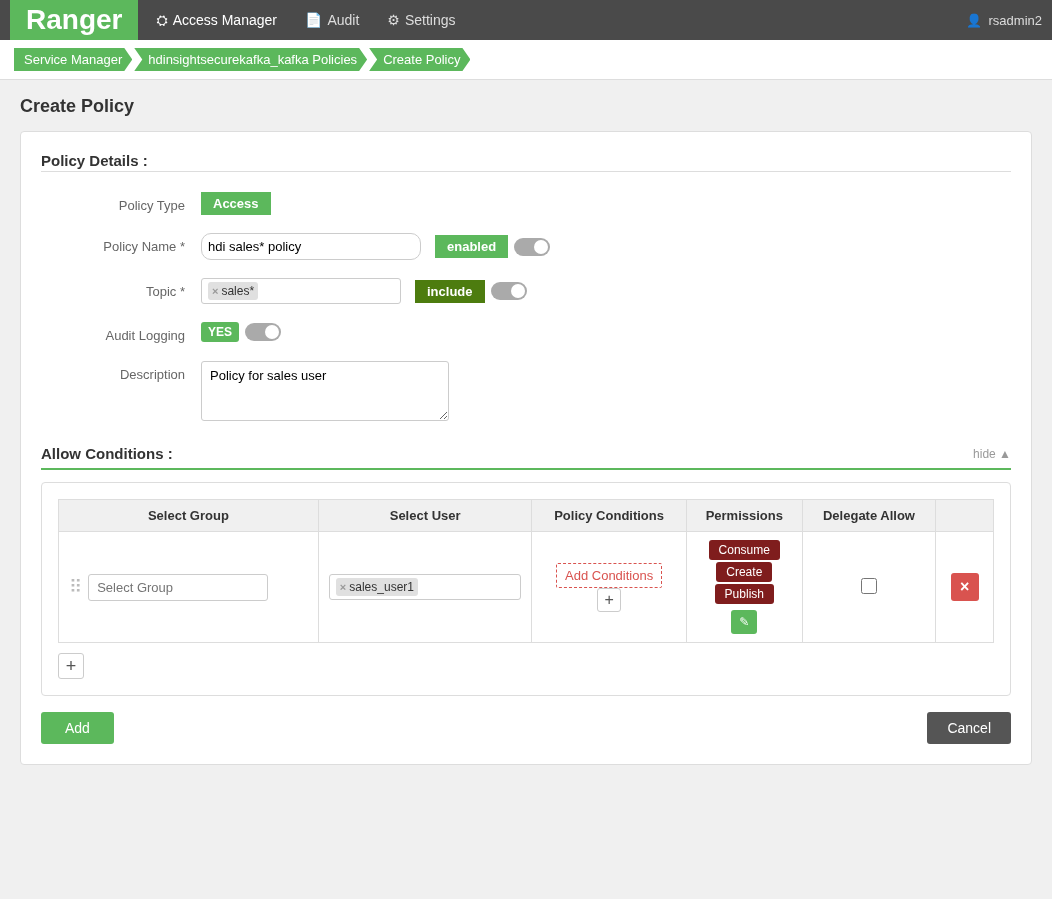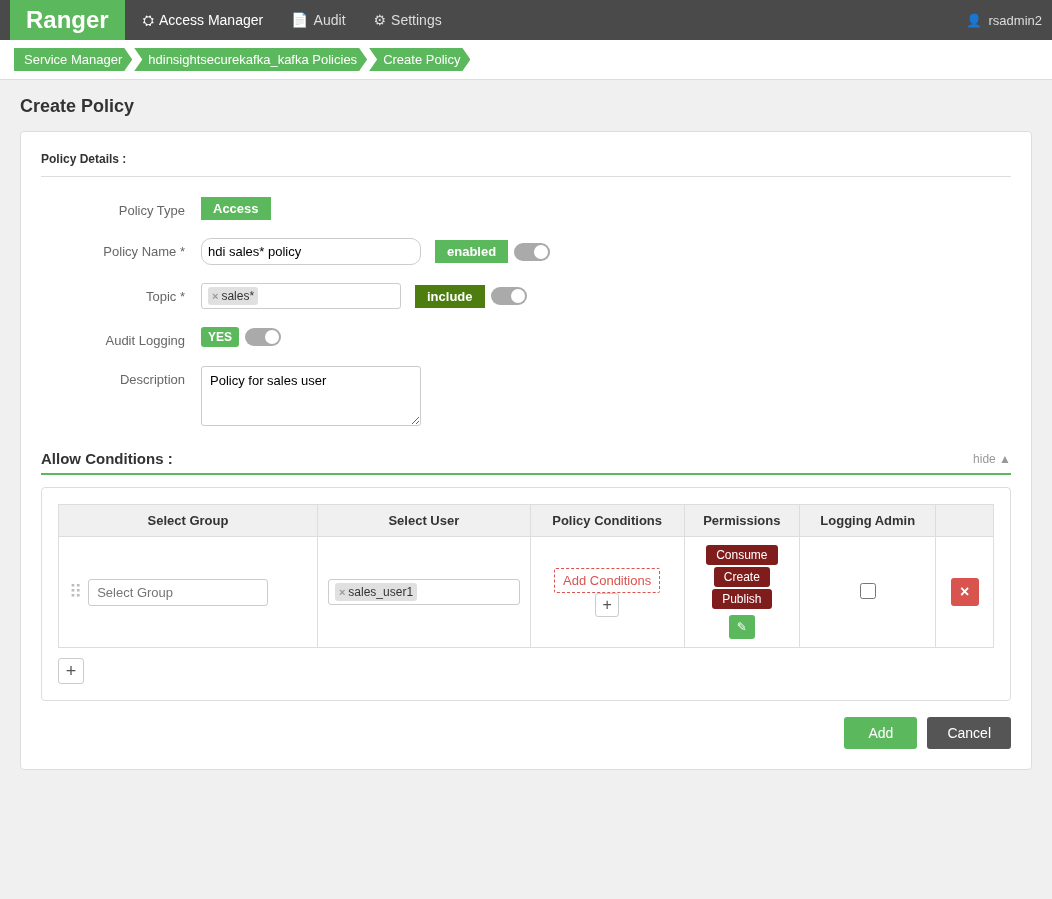--- a/index.html
+++ b/index.html
@@ -9,21 +9,21 @@
     .topnav {
       background: #4a4a4a;
       height: 40px;
       display: flex;
       align-items: center;
       padding: 0 10px;
     }
     .topnav-brand {
       background: #5cb85c;
       color: #fff;
-      font-size: 24px;
+      font-size: 28px;
       font-weight: bold;
       padding: 0 16px;
       height: 100%;
       display: flex;
       align-items: center;
       margin-right: 4px;
     }
     .topnav-item {
       color: #ddd;
       padding: 0 14px;
@@ -77,24 +77,24 @@
       color: #333;
       margin-bottom: 14px;
     }
     .card {
       background: #fff;
       border: 1px solid #ddd;
       border-radius: 4px;
       padding: 20px;
     }
     .section-title {
-      font-size: 12px;
+      font-size: 15px;
       font-weight: bold;
       color: #333;
-      padding-bottom: 10px;
+      padding-bottom: 2px;
       border-bottom: 1px solid #ddd;
       margin-bottom: 20px;
     }
 
     
     .form-row {
       display: flex;
       align-items: flex-start;
       margin-bottom: 18px;
     }
@@ -196,21 +196,21 @@
       font-size: 11px;
       font-weight: bold;
     }
 
     
     .desc-textarea {
       border: 1px solid #ccc;
       border-radius: 3px;
       padding: 6px 8px;
       font-size: 13px;
-      width: 220px;
+      width: 248px;
       height: 60px;
       resize: vertical;
       outline: none;
       font-family: Arial, sans-serif;
     }
 
     
     .allow-conditions-header {
       display: flex;
       align-items: center;
@@ -322,21 +322,21 @@
     }
     .checkbox-cell input[type="checkbox"] {
       width: 16px;
       height: 16px;
     }
 
     
     .bottom-actions {
       display: flex;
       gap: 10px;
-      justify-content: flex-end;
+      justify-content: space-between;
       margin-top: 9px;
     }
     .btn-add {
       background: #5cb85c;
       color: #fff;
       border: none;
       border-radius: 3px;
       padding: 8px 24px;
       font-size: 14px;
       cursor: pointer;
@@ -465,21 +465,21 @@
     </div>
 
     <div class="conditions-card">
       <table class="conditions-table">
         <thead>
           <tr>
             <th>Select Group</th>
             <th>Select User</th>
             <th>Policy Conditions</th>
             <th>Permissions</th>
-            <th>Logging Admin</th>
+            <th>Delegate Allow</th>
             <th></th>
           </tr>
         </thead>
         <tbody>
           <tr>
 
             <td>
               <div class="group-cell-inner">
                 <span class="drag-handle">⠿</span>
                 <input type="text" class="select-group-input" placeholder="Select Group" style="">

